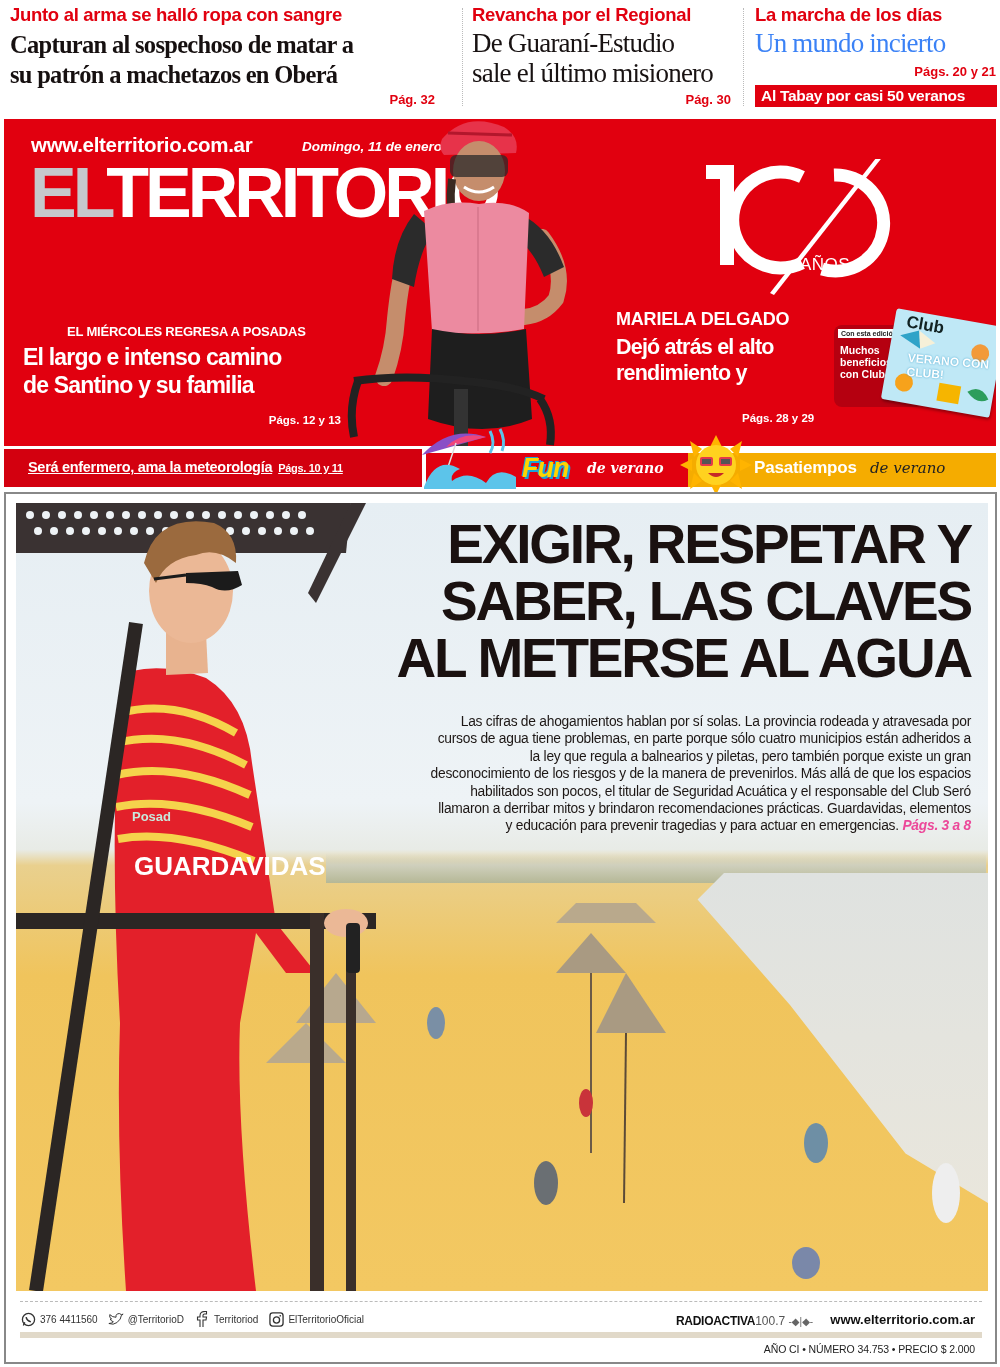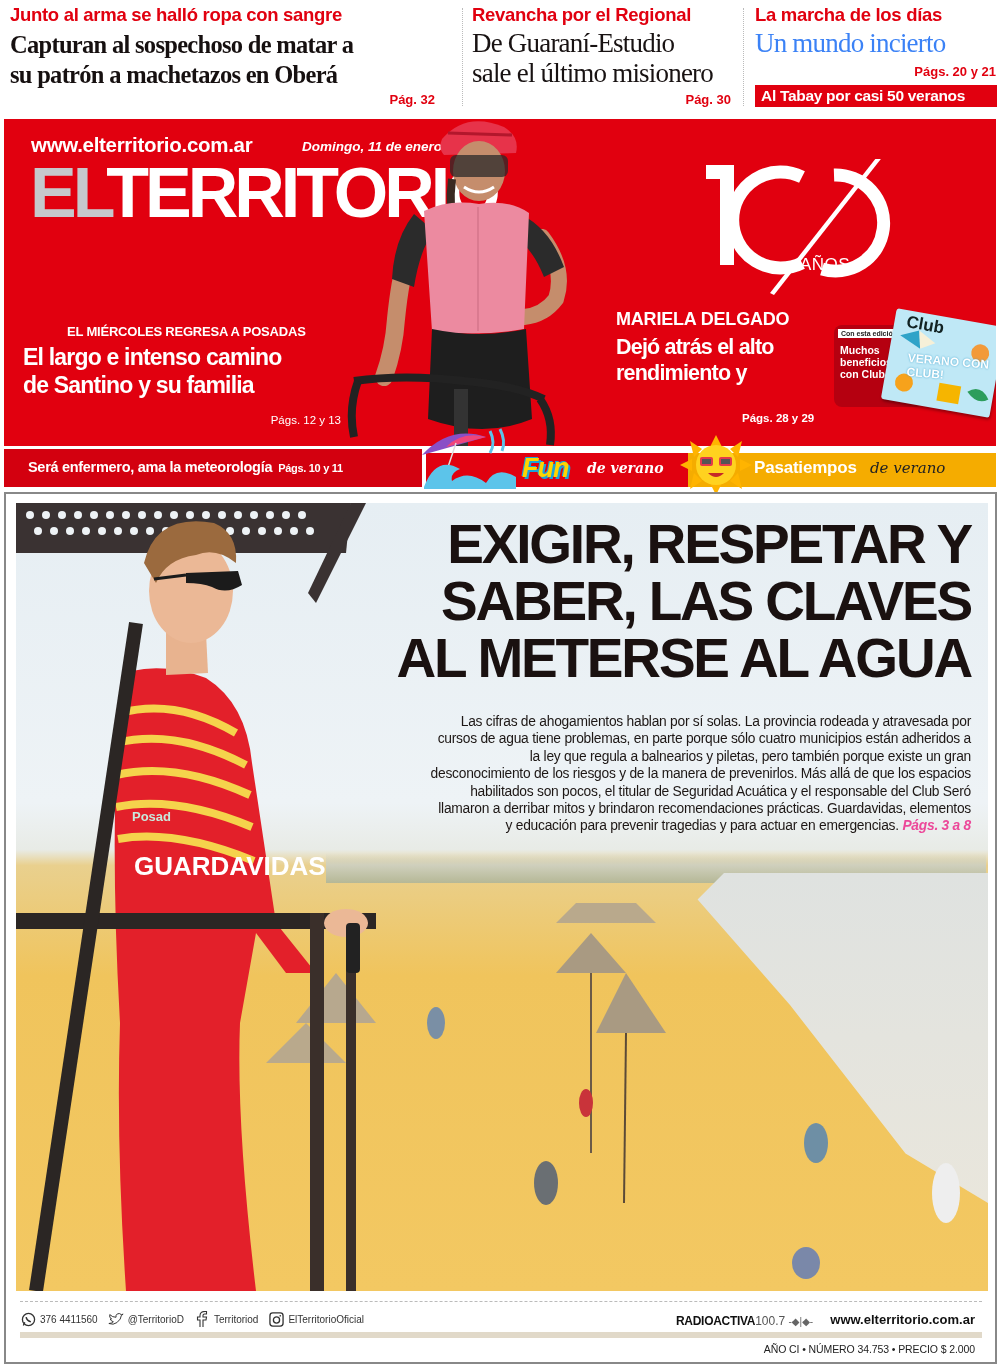--- a/index.html
+++ b/index.html
@@ -36,39 +36,39 @@
     .edition { position: absolute; left: 28px; top: 118px; color: #fff; font-weight: 700; font-size: 40px; letter-spacing: -1px; line-height: 44px; }
 
     .centenary { position: absolute; left: 700px; top: 40px; width: 200px; height: 140px; }
     .centenary .anos { position: absolute; left: 96px; top: 96px; color: #fff; font-size: 17px; letter-spacing: 0.5px; font-weight: 400; }
 
     .cyclist { position: absolute; left: 340px; top: 0; width: 250px; height: 327px; }
 
     .story-left { position: absolute; left: 19px; top: 205px; width: 320px; }
     .story-left .kick { color: #fff; font-weight: 700; font-size: 13px; letter-spacing: -0.2px; padding-left: 44px; }
     .story-left .head { color: #fff; font-weight: 700; font-size: 23px; line-height: 28px; letter-spacing: -0.8px; margin-top: 4px; white-space: nowrap; }
-    .story-left .pag { color: #fff; font-weight: 400; font-size: 11.5px; position: absolute; right: 2px; top: 90px; white-space: nowrap; padding-left: 8px; }
+    .story-left .pag { color: #fff; font-weight: 700; font-size: 11.5px; position: absolute; right: 2px; top: 90px; white-space: nowrap; padding-left: 8px; }
 
     .story-right { position: absolute; left: 612px; top: 190px; width: 215px; }
     .story-right .kick { color: #fff; font-weight: 700; font-size: 18px; letter-spacing: -0.2px; }
     .story-right .head { color: #fff; font-weight: 700; font-size: 21.5px; line-height: 26px; letter-spacing: -0.8px; margin-top: 4px; white-space: nowrap; }
     .story-right .pag { color: #fff; font-weight: 700; font-size: 11.5px; position: absolute; left: 126px; top: 103px; white-space: nowrap; }
 
     .club-insert { position: absolute; left: 830px; top: 198px; width: 165px; height: 92px; }
     .club-card { position: absolute; left: 0; top: 8px; width: 90px; height: 82px; background: #b50010; border-radius: 8px; }
     .club-card .with { position: absolute; left: 4px; top: 4px; width: 86px; background: #fff; color: #222; font-size: 7px; padding: 1px 3px; font-weight: 700; }
     .club-card .ben { position: absolute; left: 6px; top: 19px; color: #fff; font-weight: 700; font-size: 10.5px; line-height: 12px; }
     .club-mag { position: absolute; left: 54px; top: 0; width: 110px; height: 92px; transform: rotate(10deg); background: #bfe8f6; border-radius: 3px; box-shadow: 1px 2px 3px rgba(0,0,0,0.35); overflow: hidden; }
     .club-mag .ct { position: absolute; left: 12px; top: 2px; font-weight: 700; font-size: 17px; color: #122; }
     .club-mag .vt { position: absolute; left: 20px; top: 36px; font-weight: 700; font-size: 12px; color: #fff; text-shadow: 0 0 2px #3aa0cc; transform: rotate(-5deg); }
 
     
     .strip { position: absolute; left: 4px; top: 449px; width: 992px; height: 38px; }
     .strip-left { position: absolute; left: 0; top: 0; width: 418px; height: 38px; background: #d3000f; }
-    .strip-left .txt { position: absolute; left: 24px; top: 10px; color: #fff; font-weight: 700; font-size: 14.5px; letter-spacing: -0.3px; white-space: nowrap; }
+    .strip-left .txt { position: absolute; left: 24px; top: 10px; color: #fff; font-weight: 700; font-size: 14.5px; letter-spacing: -0.3px; white-space: nowrap; text-decoration: underline; }
     .strip-left .pg { font-size: 11px; margin-left: 6px; }
     .strip-mid { position: absolute; left: 422px; top: 4px; width: 262px; height: 34px; background: #e1000f; }
     .strip-right { position: absolute; left: 684px; top: 4px; width: 308px; height: 34px; background: #f5ac00; }
     .fun-logo { position: absolute; left: 518px; top: 4px; color: #ffd400; font-weight: 700; font-style: italic; font-size: 27px; letter-spacing: -1px; text-shadow: 2px 2px 0 #1aa3d9, -1px -1px 0 #1aa3d9; }
     .fun-sub { position: absolute; left: 583px; top: 11px; color: #fff; font-family: "DejaVu Serif", serif; font-style: italic; font-weight: 700; font-size: 14px; }
     .pasa { position: absolute; left: 750px; top: 9px; color: #fff; font-weight: 700; font-size: 17px; letter-spacing: -0.2px; white-space: nowrap; }
     .pasa-sub { position: absolute; left: 866px; top: 10px; color: #222; font-family: "DejaVu Serif", serif; font-style: italic; font-size: 15px; }
 
     
     .frame { position: absolute; left: 4px; top: 492px; width: 993px; height: 872px; border: 2px solid #888; border-bottom-width: 2px; background: #fff; }

